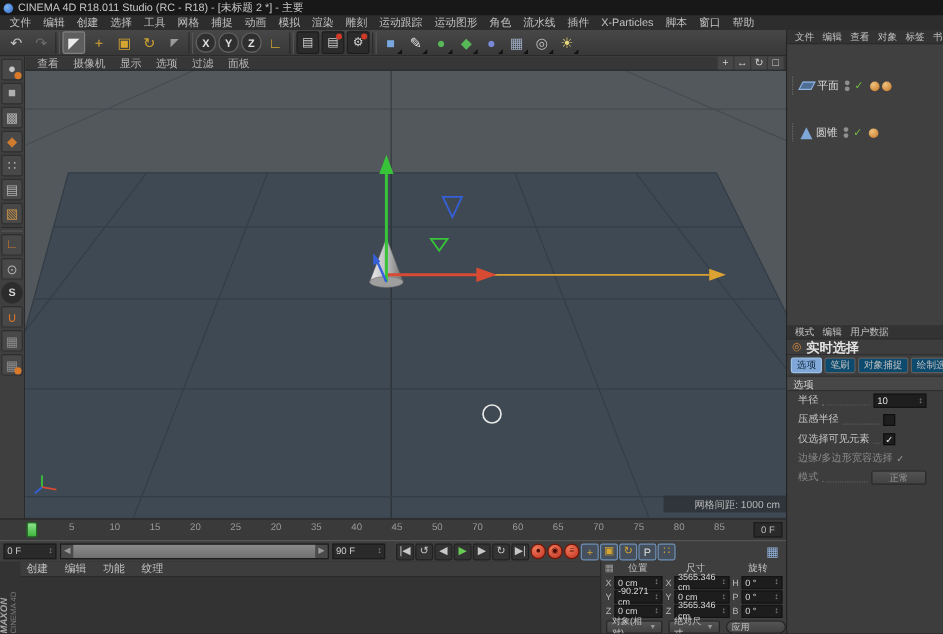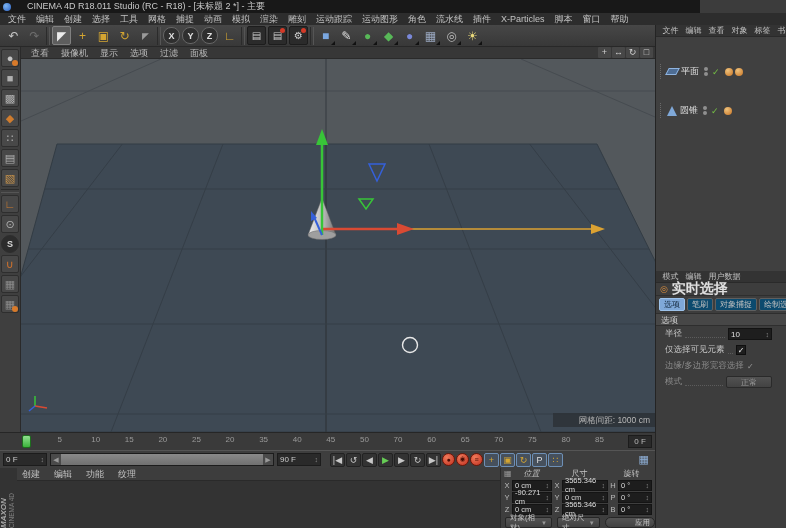--- a/index.html
+++ b/index.html
@@ -1,22 +1,22 @@
 <!DOCTYPE html>
 <html><head>
 <meta charset="utf-8">
 <style>
   html,body{margin:0;padding:0;background:#222;}
   #app{position:relative;width:786px;height:528px;overflow:hidden;background:#3c3c3c;
        font-family:"Liberation Sans","DejaVu Sans",sans-serif;-webkit-font-smoothing:antialiased;cursor:default;}
   #app *{box-sizing:border-box;}
 
   
-  .titlebar{position:absolute;left:0;top:0;width:700px;height:13px;background:#181818;color:#c9c9c9;
-            font-size:9px;line-height:13px;display:flex;align-items:center;gap:16px;padding-left:3px;}
+  .titlebar{position:absolute;left:0;top:0;width:786px;height:13px;background:#181818;color:#c9c9c9;
+            font-size:9px;line-height:13px;display:flex;align-items:center;gap:4px;padding-left:3px;}
   .c4d-logo{width:8px;height:8px;border-radius:50%;background:radial-gradient(circle at 35% 35%,#7db4f0,#2b63c6);flex:none;}
 
   
   .menubar{position:absolute;left:0;top:13px;width:786px;height:12px;background:#2d2d2d;display:flex;padding-left:3px;}
   .menu-item{font-size:9px;color:#c2c2c2;line-height:12px;padding:0 5px;white-space:nowrap;}
 
   
   .toolbar{position:absolute;left:0;top:25px;width:655px;height:22px;background:linear-gradient(#474747,#383838);
            border-bottom:1px solid #282828;display:flex;align-items:center;gap:2px;padding-left:4px;}
   .tool-btn{position:relative;width:19px;height:19px;flex:none;display:flex;align-items:center;justify-content:center;
@@ -91,42 +91,42 @@
   .c-head{height:11px;display:flex;align-items:center;gap:0;padding-left:3px;}
   .c-head .h{font-size:8px;color:#c4c4c4;}
   .c-row{height:12px;display:flex;align-items:center;padding-left:3px;gap:2px;}
   .c-axis{width:6px;font-size:7.5px;color:#bbb;text-align:center;flex:none;}
   .c-field{height:11px;background:#1d1d1d;border:1px solid #141414;display:flex;align-items:center;
            justify-content:space-between;padding:0 2px;font-size:7.5px;color:#dcdcdc;flex:none;}
   .cf-1{width:40px;} .cf-2{width:46px;} .cf-3{width:34px;}
   .c-btns{height:13px;display:flex;align-items:center;gap:5px;padding-left:4px;margin-top:1px;}
   .cbtn{height:11px;line-height:10px;background:linear-gradient(#545454,#424242);border:1px solid #262626;border-radius:2px;
         font-size:7.5px;color:#c8c8c8;padding:0 4px;display:flex;align-items:center;gap:3px;}
-  .cbtn.apply{border-radius:6px;width:58px;justify-content:flex-end;}
+  .cbtn.apply{border-radius:6px;width:58px;justify-content:flex-start;}
   .dd-arrow{font-size:6px;color:#999;}
 
   
   .right-panel{position:absolute;left:655px;top:25px;width:131px;height:503px;background:#3d3d3d;border-left:1px solid #242424;}
   .om-menu,.am-menu{height:12px;background:#333;border-bottom:1px solid #2a2a2a;display:flex;align-items:center;gap:0;padding-left:3px;}
   .om-menu .menu-item,.am-menu .menu-item{font-size:8px;padding:0 3.5px;line-height:12px;}
   .om-list{height:234px;background:#404040;padding-top:3px;}
   .om-row{height:15px;display:flex;align-items:center;padding-left:4px;font-size:9px;color:#ddd;margin-top:24px;}
   .tree{width:7px;height:100%;border-left:1px dotted #6a6a6a;flex:none;}
   .obj-icon{flex:none;margin-right:3px;}
   .plane-glyph{width:11px;height:7px;border:1px solid #8fb4e0;background:#4e6d94;transform:skewX(-28deg);}
   .cone-glyph{width:0;height:0;border-left:5px solid transparent;border-right:5px solid transparent;border-bottom:10px solid #7fa8d8;}
   .om-name{margin-right:5px;}
   .vis-dots{display:flex;flex-direction:column;gap:1px;margin-right:4px;}
   .vis-dots i{width:4px;height:4px;border-radius:50%;background:#8f8f8f;}
   .om-check{color:#74c044;font-size:9px;margin-right:5px;}
   .tag-dot{width:8px;height:8px;border-radius:50%;background:radial-gradient(circle at 35% 30%,#eec27c,#c87424);margin-right:2px;flex:none;}
 
   .am-title{height:13px;display:flex;align-items:center;gap:4px;padding-left:4px;background:#3d3d3d;border-bottom:1px solid #2e2e2e;}
   .am-title .t-icon{color:#d88c3c;font-size:9px;}
-  .am-title .t-label{font-size:14px;color:#e0e0e0;font-weight:bold;}
+  .am-title .t-label{font-size:11px;color:#e0e0e0;font-weight:bold;}
   .am-tabs{height:17px;display:flex;align-items:center;gap:2px;padding-left:3px;background:#3d3d3d;}
   .am-tab{font-size:8px;color:#c0c0c0;background:#0c4a6e;border:1px solid #5f5f5f;border-radius:2px;line-height:11px;padding:0 4px;white-space:nowrap;}
   .am-tab.active{background:#7fa8d8;border-color:#9dc2ea;color:#12263a;}
   .am-section{height:13px;background:#474747;border-top:1px solid #2e2e2e;border-bottom:1px solid #2e2e2e;
               font-size:8.5px;color:#cfcfcf;line-height:12px;padding-left:5px;}
   .opt-row{height:16px;display:flex;align-items:center;padding-left:9px;font-size:8.5px;color:#c6c6c6;}
   .opt-row .leader{flex:1;height:8px;border-bottom:1px dotted #5c5c5c;margin:0 3px;}
   .opt-row.disabled,.opt-row.disabled .opt-label{color:#8a8a8a;}
   .num-field{width:44px;height:12px;background:#1e1e1e;border:1px solid #131313;display:flex;align-items:center;
              justify-content:space-between;padding:0 2px;font-size:8px;color:#e0e0e0;margin-right:14px;flex:none;}
@@ -364,21 +364,21 @@
       </div>
   </div>
   <div class="branding">
     <span class="brand-1">MAXON</span>
     <span class="brand-2">CINEMA 4D</span>
   </div>
 
   <div class="coords">
     <div class="c-head">
       <span class="panel-icon">▦</span>
-      <span class="h" style="margin-left:12px;width:48px;font-style:italic;">位置</span>
+      <span class="h" style="margin-left:12px;width:48px;">位置</span>
       <span class="h" style="width:52px;">尺寸</span>
       <span class="h">旋转</span>
     </div>
     <div class="c-row">
       <span class="c-axis">X</span>
       <span class="c-field cf-1">
           <span>0 cm</span>
           <span class="spin">↕</span>
         </span>
       <span class="c-axis">X</span>
@@ -499,20 +499,25 @@
 
     <div class="opt-row">
       <span class="opt-label">半径</span>
       <span class="leader"></span>
       <span class="num-field">
         <span>10</span>
           <span class="spin">↕</span>
       </span>
     </div>
     <div class="opt-row">
+      <span class="opt-label">压感半径</span>
+      <span class="leader"></span>
+      <span class="cb"></span>
+    </div>
+    <div class="opt-row">
       <span class="opt-label">仅选择可见元素</span>
       <span class="leader"></span>
       <span class="cb">✓</span>
     </div>
     <div class="opt-row disabled">
       <span class="opt-label">边缘/多边形宽容选择</span>
       <span class="gray-check">✓</span>
     </div>
     <div class="opt-row disabled">
       <span class="opt-label">模式</span>

